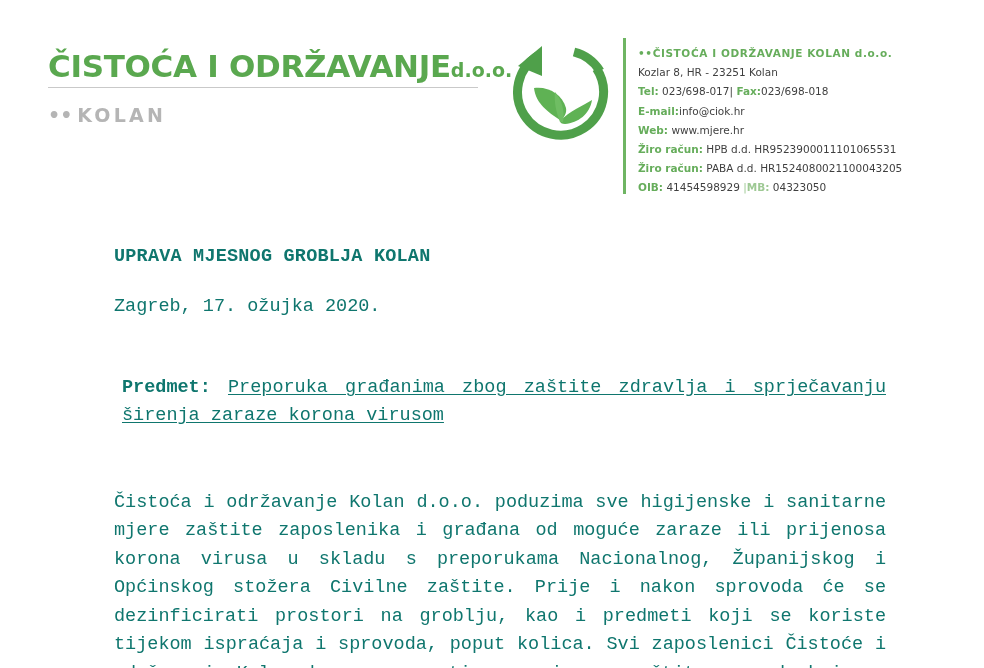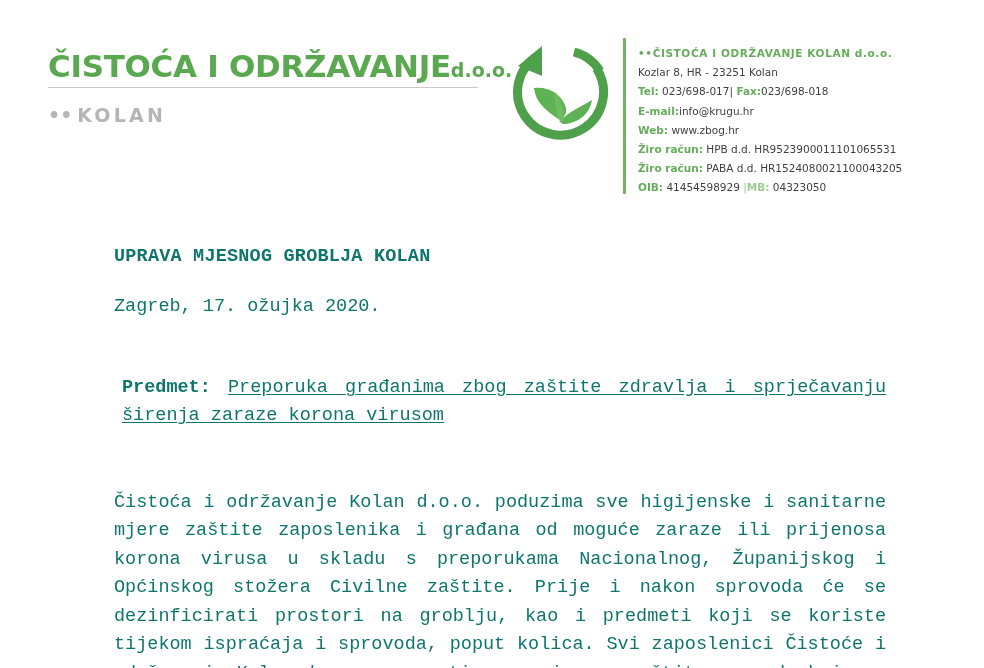--- a/index.html
+++ b/index.html
@@ -219,25 +219,25 @@
       </div>
       <div class="row">
         <span class="dark">Kozlar  8, HR - 23251  Kolan</span>
       </div>
       <div class="row">
         <span class="g">Tel:</span>
         <span class="dark">023/698-017</span><span class="dark">|</span>
         <span class="g">Fax:</span><span class="dark">023/698-018</span>
       </div>
       <div class="row">
-        <span class="g">E-mail:</span><span class="dark">info@krugu.hr</span>
+        <span class="g">E-mail:</span><span class="dark">info@ciok.hr</span>
       </div>
       <div class="row">
         <span class="g">Web:</span>
-        <span class="dark">www.zbog.hr</span>
+        <span class="dark">www.mjere.hr</span>
       </div>
       <div class="row">
         <span class="g">Žiro račun:</span>
         <span class="dark">HPB d.d.  HR9523900011101065531</span>
       </div>
       <div class="row">
         <span class="g">Žiro račun:</span>
         <span class="dark">PABA d.d.  HR1524080021100043205</span>
       </div>
       <div class="row">

